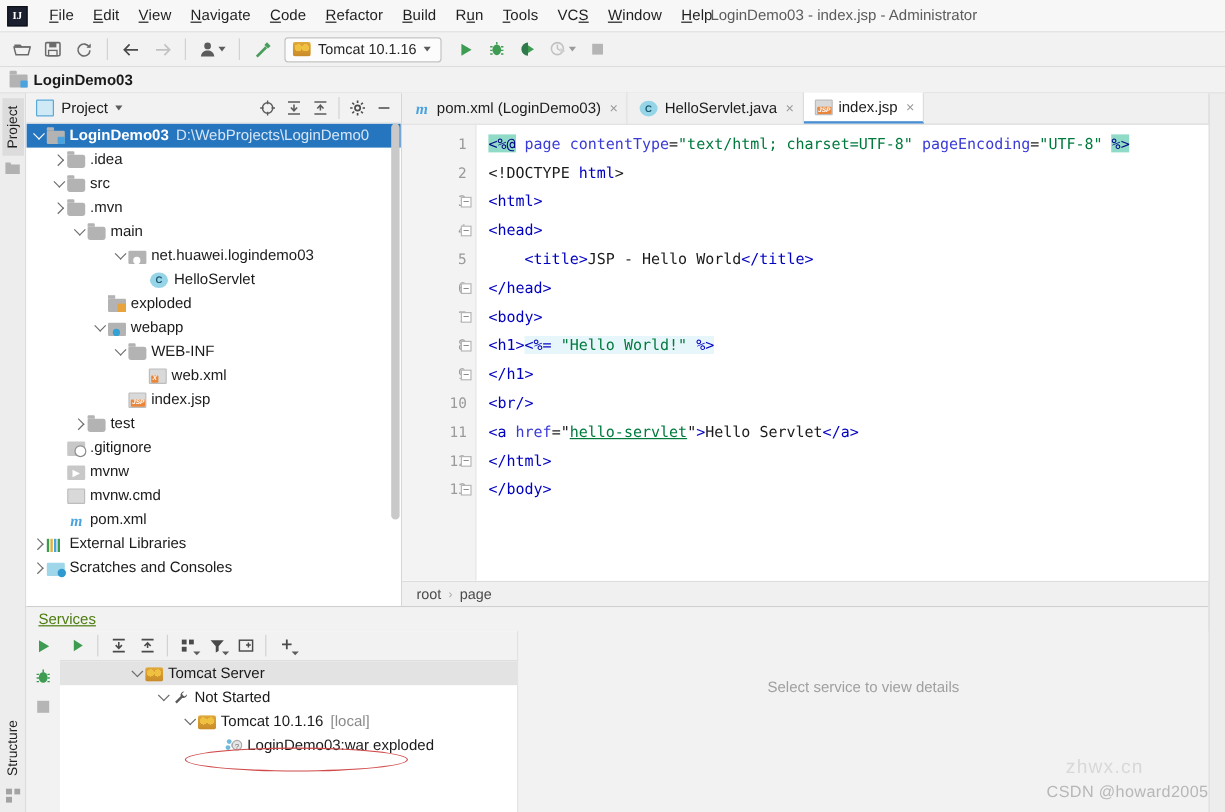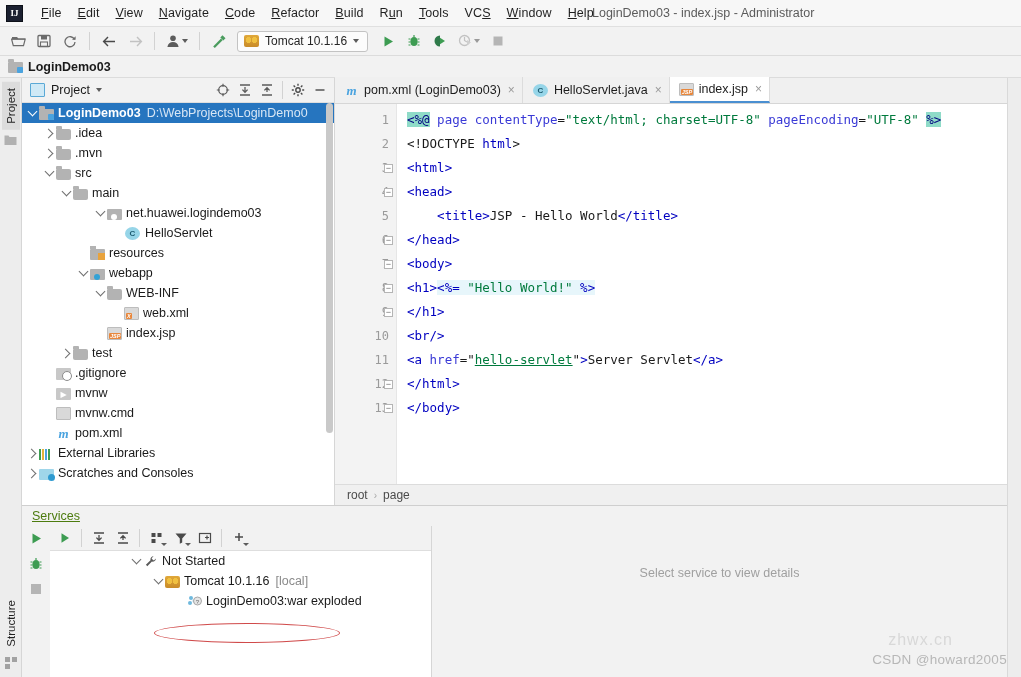--- a/index.html
+++ b/index.html
@@ -446,32 +446,32 @@
                 <span style="display: inline-block; width: 21px; flex: 0 0 21px;"></span>
                 <span class="twig">
                   <span class="arrow-r"></span>
                 </span>
                 <span class="ic ic-folder"></span>
                 <span class="tlabel">.idea</span>
               </div>
               <div class="trow">
                 <span style="display: inline-block; width: 21px; flex: 0 0 21px;"></span>
                 <span class="twig">
+                  <span class="arrow-d"></span>
+                </span>
+                <span class="ic ic-folder"></span>
+                <span class="tlabel">src</span>
+              </div>
+              <div class="trow">
+                <span style="display: inline-block; width: 21px; flex: 0 0 21px;"></span>
+                <span class="twig">
                   <span class="arrow-r"></span>
                 </span>
                 <span class="ic ic-folder"></span>
                 <span class="tlabel">.mvn</span>
-              </div>
-              <div class="trow">
-                <span style="display: inline-block; width: 21px; flex: 0 0 21px;"></span>
-                <span class="twig">
-                  <span class="arrow-d"></span>
-                </span>
-                <span class="ic ic-folder"></span>
-                <span class="tlabel">src</span>
               </div>
               <div class="trow">
                 <span style="display: inline-block; width: 38px; flex: 0 0 38px;"></span>
                 <span class="twig">
                   <span class="arrow-d"></span>
                 </span>
                 <span class="ic ic-folder"></span>
                 <span class="tlabel">main</span>
               </div>
               <div class="trow">
@@ -485,21 +485,21 @@
               <div class="trow">
                 <span style="display: inline-block; width: 89px; flex: 0 0 89px;"></span>
                 <span class="twig"></span>
                 <span class="ic ic-class">C</span>
                 <span class="tlabel">HelloServlet</span>
               </div>
               <div class="trow">
                 <span style="display: inline-block; width: 55px; flex: 0 0 55px;"></span>
                 <span class="twig"></span>
                 <span class="ic ic-res"></span>
-                <span class="tlabel">resources</span>
+                <span class="tlabel">exploded</span>
               </div>
               <div class="trow">
                 <span style="display: inline-block; width: 55px; flex: 0 0 55px;"></span>
                 <span class="twig">
                   <span class="arrow-d"></span>
                 </span>
                 <span class="ic ic-webapp"></span>
                 <span class="tlabel">webapp</span>
               </div>
               <div class="trow">
@@ -652,21 +652,21 @@
               <div class="cline"><span class="tk-scriptlet">&lt;%@</span><span class="tk-plain"> </span><span class="tk-attr">page</span> <span class="tk-attr">contentType</span><span class="tk-plain">=</span><span class="tk-str">"text/html; charset=UTF-8"</span> <span class="tk-attr">pageEncoding</span><span class="tk-plain">=</span><span class="tk-str">"UTF-8"</span> <span class="tk-scriptlet">%&gt;</span></div>
               <div class="cline"><span class="tk-plain">&lt;!DOCTYPE </span><span class="tk-tag">html</span><span class="tk-plain">&gt;</span></div>
               <div class="cline"><span class="tk-tag">&lt;html&gt;</span></div>
               <div class="cline"><span class="tk-tag">&lt;head&gt;</span></div>
               <div class="cline"><span class="tk-plain">    </span><span class="tk-tag">&lt;title&gt;</span><span class="tk-plain">JSP - Hello World</span><span class="tk-tag">&lt;/title&gt;</span></div>
               <div class="cline"><span class="tk-tag">&lt;/head&gt;</span></div>
               <div class="cline"><span class="tk-tag">&lt;body&gt;</span></div>
               <div class="cline"><span class="tk-tag">&lt;h1&gt;</span><span class="tk-hl"><span class="tk-tag">&lt;%=</span> <span class="tk-str">"Hello World!"</span> <span class="tk-tag">%&gt;</span></span></div>
               <div class="cline"><span class="tk-tag">&lt;/h1&gt;</span></div>
               <div class="cline"><span class="tk-tag">&lt;br/&gt;</span></div>
-              <div class="cline"><span class="tk-tag">&lt;a</span> <span class="tk-attr">href</span><span class="tk-plain">=</span><span class="tk-plain">"</span><span class="tk-link">hello-servlet</span><span class="tk-plain">"</span><span class="tk-tag">&gt;</span><span class="tk-plain">Server Servlet</span><span class="tk-tag">&lt;/a&gt;</span></div>
+              <div class="cline"><span class="tk-tag">&lt;a</span> <span class="tk-attr">href</span><span class="tk-plain">=</span><span class="tk-plain">"</span><span class="tk-link">hello-servlet</span><span class="tk-plain">"</span><span class="tk-tag">&gt;</span><span class="tk-plain">Hello Servlet</span><span class="tk-tag">&lt;/a&gt;</span></div>
               <div class="cline"><span class="tk-tag">&lt;/html&gt;</span></div>
               <div class="cline"><span class="tk-tag">&lt;/body&gt;</span></div>
             </div>
           </div>
 
           <div class="breadcrumbs">
             <span>root</span>
             <span class="bc-sep">›</span>
             <span>page</span>
           </div>
@@ -739,20 +739,28 @@
                 <div class="tb-sep" style="margin:0 3px"></div>
                 <div class="sv-act">
                   <svg class="svg-i" width="14" height="14" viewBox="0 0 14 14">
                       <path d="M7 2v8M3 6h8" stroke="#4a4a4a" stroke-width="1.5"></path>
                     </svg>
                   <span class="caret" style="position:absolute;right:0;bottom:2px;border-top-width:3.5px;border-left-width:3px;border-right-width:3px"></span>
                 </div>
               </div>
               <div class="svc-rows">
 
+              <div class="srow hl">
+                    <span style="display: inline-block; width: 58px; flex: 0 0 58px;"></span>
+                    <span class="twig">
+                      <span class="arrow-d"></span>
+                    </span>
+                    <span class="ic ic-tomcat"></span>
+                    <span class="tlabel">Tomcat Server</span>
+                  </div>
                   <div class="srow">
                     <span style="display: inline-block; width: 80px; flex: 0 0 80px;"></span>
                     <span class="twig">
                       <span class="arrow-d"></span>
                     </span>
                     <span class="ic ic-wrench"><svg width="13" height="13" viewBox="0 0 13 13" style="margin-top:1px">
                         <path d="M9.6 1.2a3.2 3.2 0 0 0-3.1 4l-4.6 4.6 1.4 1.4 4.6-4.6a3.2 3.2 0 0 0 4-3.1l-2 2-1.4-.9-.9-1.4z" fill="#5a5a5a"></path>
                       </svg></span>
                     <span class="tlabel">Not Started</span>
                   </div>

